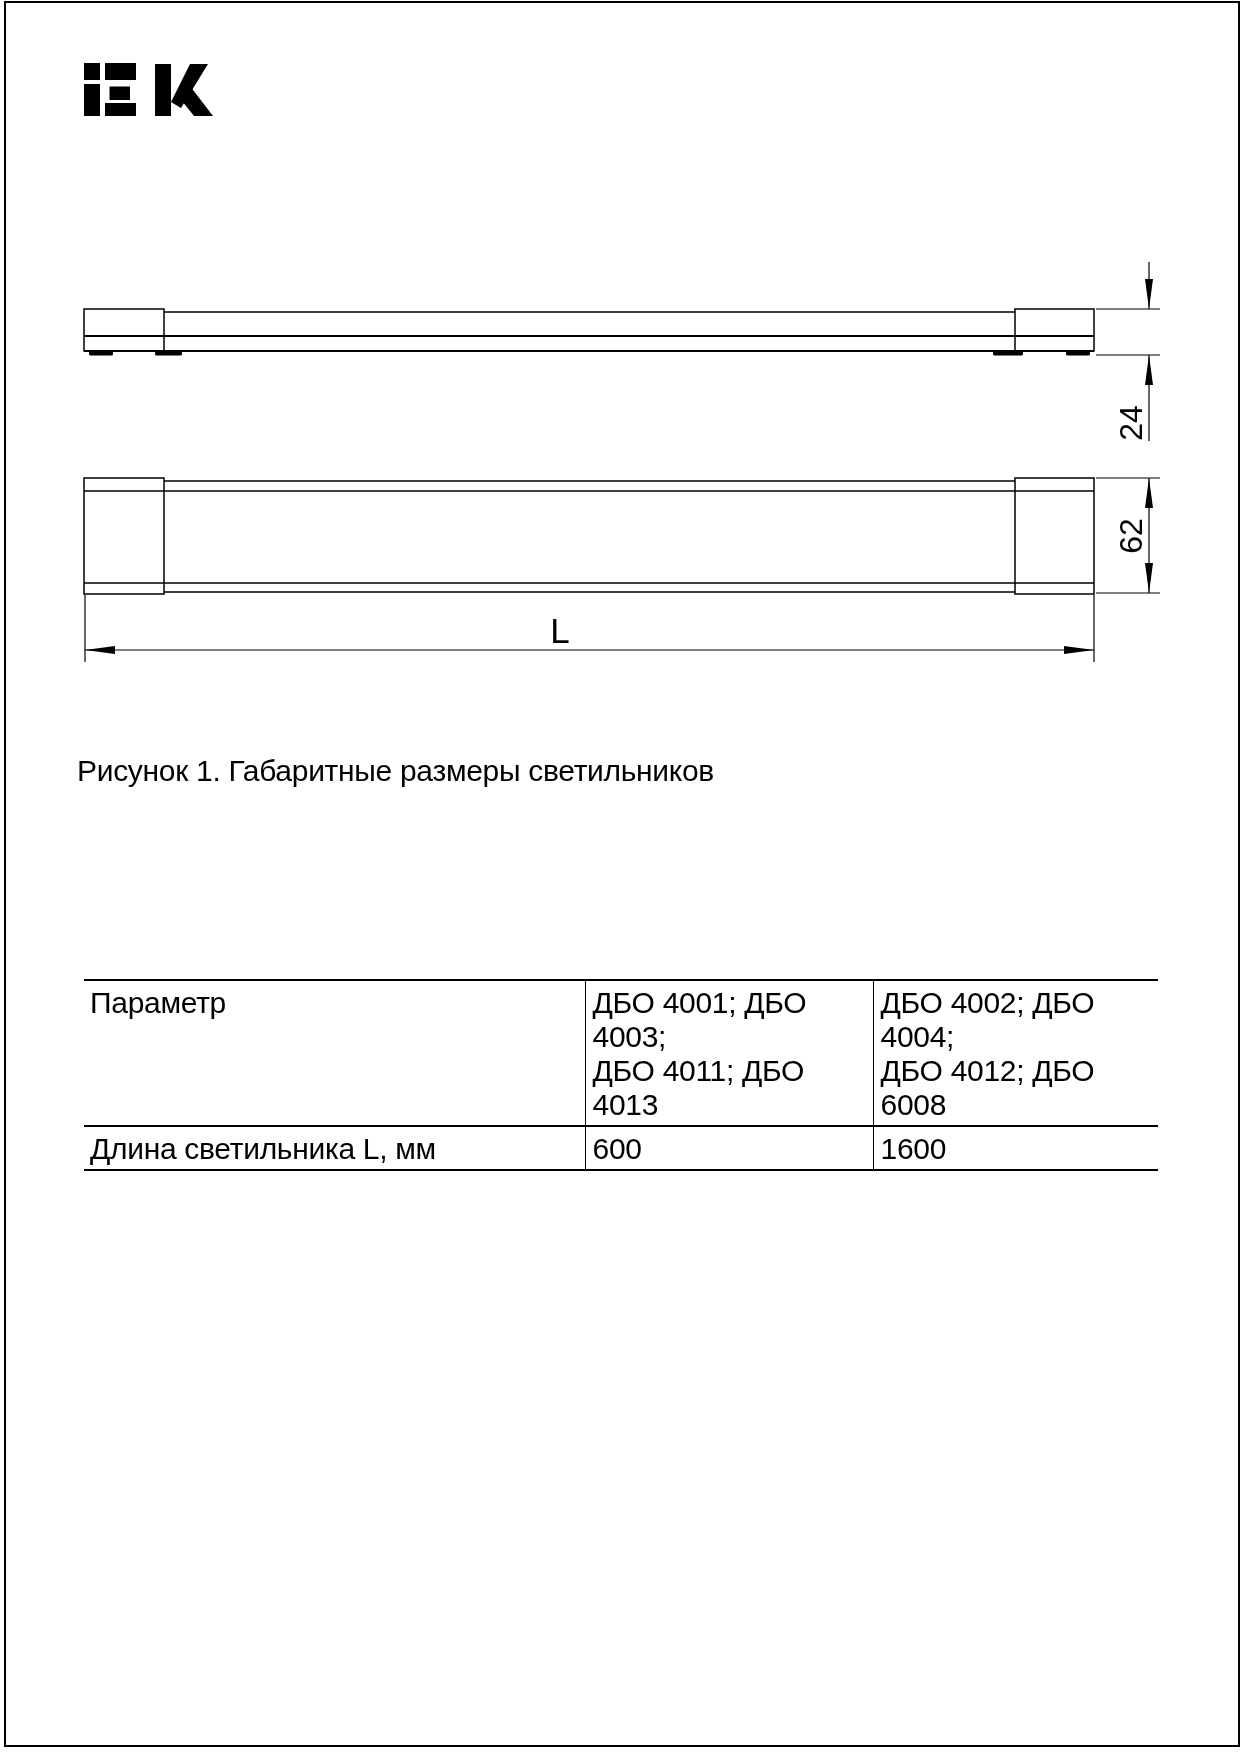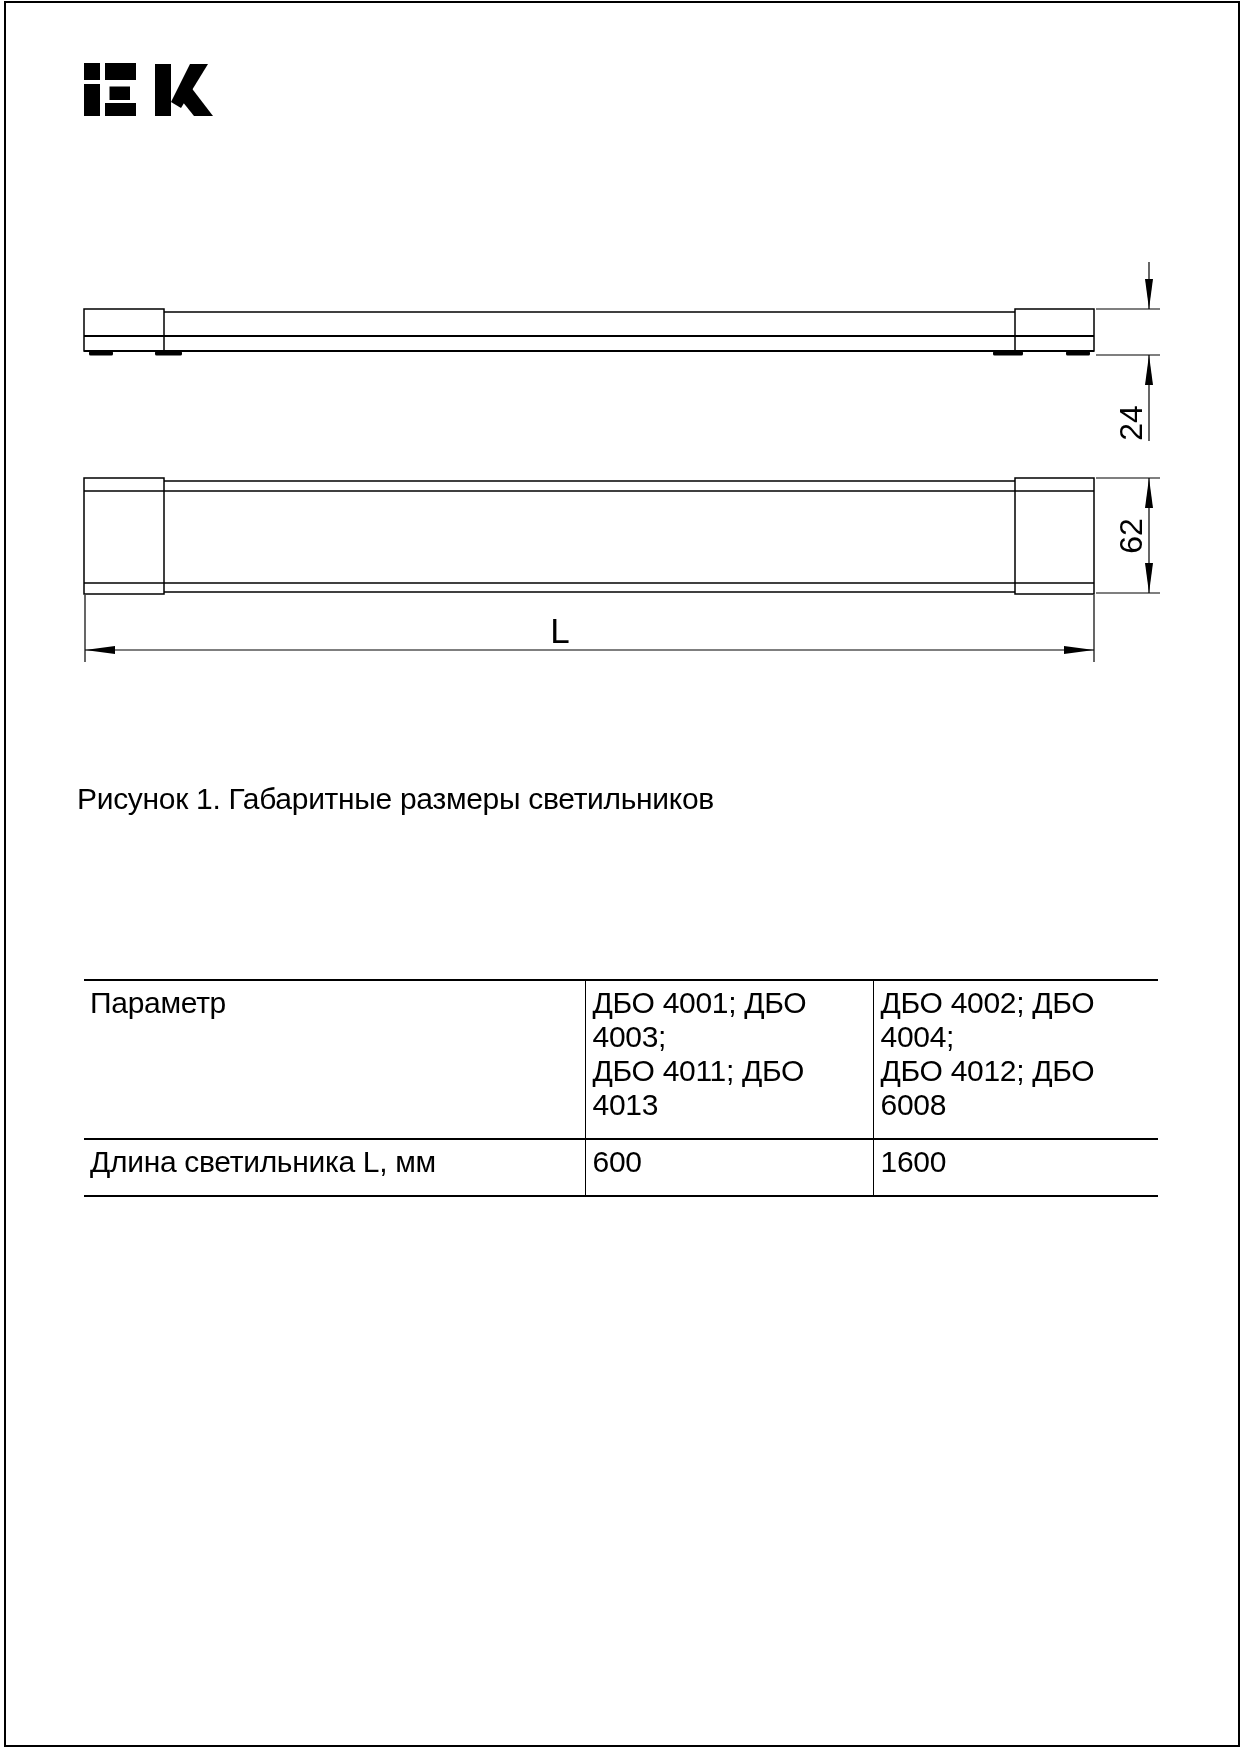--- a/index.html
+++ b/index.html
@@ -27,21 +27,21 @@
   .drawing-svg {
     position: absolute;
     left: 0;
     top: 0;
     width: 1244px;
     height: 1752px;
   }
   .caption {
     position: absolute;
     left: 77px;
-    top: 781px;
+    top: 753px;
     font-size: 30px;
     line-height: 36px;
     color: #000;
     letter-spacing: -0.3px;
     white-space: nowrap;
   }
   table.dim-table {
     position: absolute;
     left: 84px;
     top: 979px;
@@ -54,21 +54,21 @@
     color: #000;
   }
   table.dim-table thead tr {
     border-bottom: 2px solid #000;
   }
   table.dim-table th, table.dim-table td {
     font-weight: normal;
     text-align: left;
     vertical-align: top;
     line-height: 34px;
-    padding: 5px 8px 16px 6px;
+    padding: 5px 8px 3px 6px;
     letter-spacing: -0.3px;
     overflow: hidden;
   }
   table.dim-table th { height: 78px; box-sizing: border-box; }
   table.dim-table td { height: 40px; box-sizing: border-box; }
   .col-group { border-left: 1.5px solid #000; padding-left: 7px !important; }
   .w1 { width: 501px; }
   .w2 { width: 288px; }
   .w3 { width: 285px; }
   .dim-text {

